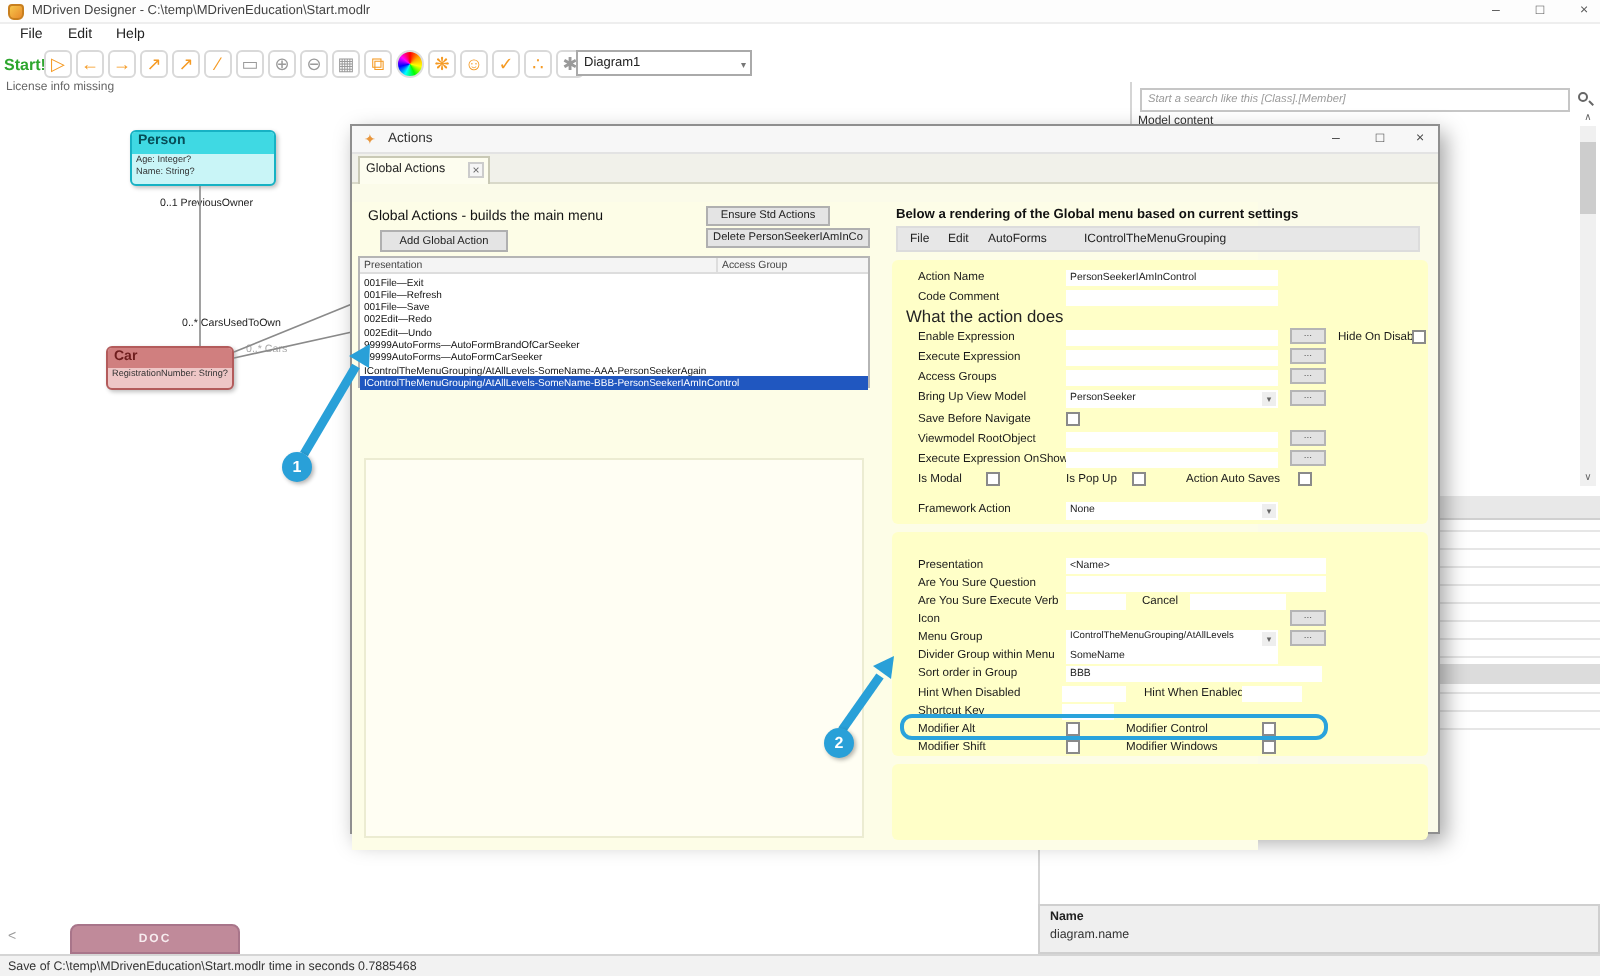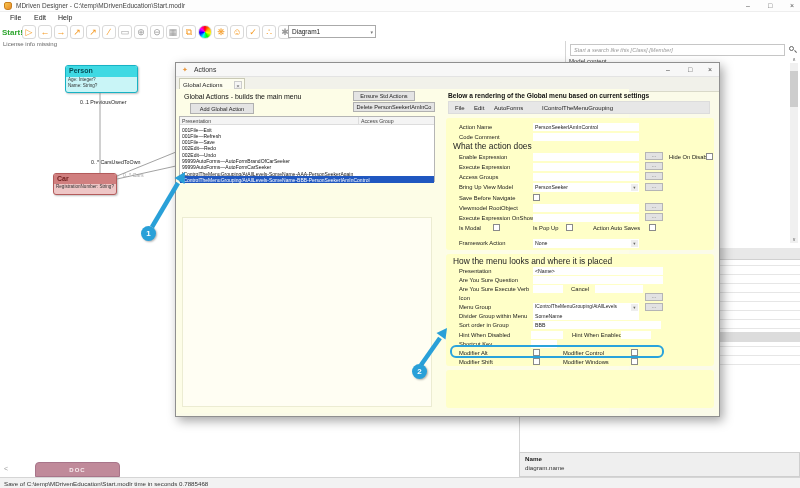--- a/index.html
+++ b/index.html
@@ -74,21 +74,21 @@
   .dialog { left:175px; top:62px; width:545px; height:355px; background:#fbfbe9; border:1px solid #8f8f8f;
             box-shadow:3px 4px 10px rgba(0,0,0,.35); z-index:10; }
   .dlg-title { position:absolute; left:0; top:0; width:543px; height:14px; background:#f7f7f7; border-bottom:1px solid #e3e3e3; }
   .dlg-title .t { position:absolute; left:18px; top:3px; font-size:6.8px; color:#333; }
   .dlg-ico { position:absolute; left:6px; top:3px; font-size:7px; color:#e8963d; }
   .dlg-btn { position:absolute; top:1px; width:20px; height:12px; font-size:7px; color:#444; text-align:center; line-height:12px; }
   .dlg-tabs { position:absolute; left:0; top:14px; width:543px; height:15px; background:#f1f1ea; border-bottom:1px solid #d9d9c9; }
   .dlg-tab { position:absolute; left:3px; top:1px; width:66px; height:14px; background:#fdfdef; border:1px solid #c9c9b5; border-bottom:none;
              font-size:6.2px; color:#222; padding:2px 3px; }
   .dlg-tab .x { position:absolute; right:2px; top:2px; width:8px; height:8px; font-size:6px; color:#666; text-align:center; line-height:8px; border:1px solid #ccc; background:#f5f5f5; }
-  .dlg-body { position:absolute; left:0; top:26px; width:453px; height:324px; background:#fdfde7; }
+  .dlg-body { position:absolute; left:0; top:38px; width:453px; height:324px; background:#fdfde7; }
 
   .hgroup { font-size:7px; color:#111; }
   .winbtn2 { background:#e4e4e4; border:1px solid #b0b0b0; font-size:5.6px; color:#222; text-align:center; overflow:hidden; white-space:nowrap; }
   .listbox { position:absolute; left:3px; top:54px; width:256px; height:65px; background:#fff; border:1px solid #b5b5b5; }
   .lb-head { position:absolute; left:0; top:0; height:8px; background:#f4f4f4; border-bottom:1px solid #ddd; font-size:5.2px; color:#444; padding:1px 2px; }
   .li { position:absolute; left:0; width:254px; height:6.3px; font-size:5px; color:#111; padding:0.6px 2px; white-space:nowrap; overflow:hidden; }
   .li.sel { background:#2057c0; color:#fff; }
   .leftpane { position:absolute; left:6px; top:128px; width:250px; height:190px; background:#fffef3; border:1px solid #ececd2; }
 
   .r-head { position:absolute; font-size:6.6px; font-weight:bold; color:#111; }
@@ -294,21 +294,20 @@
       <div class="cb" style="left:390px; top:135px;"></div>
       <span class="flabel" style="left:417px; top:136px;">Action Auto Saves</span>
       <div class="cb" style="left:473px; top:135px;"></div>
       <span class="flabel" style="left:283px; top:151px;">Framework Action</span>
       <div class="fcombo" style="left:357px; top:150px; width:106px;">
         <span>None</span>
         <span class="dd">▾</span>
       </div>
 
       <div class="ypanel" style="left:270px; top:165px; width:268px; height:112px;"></div>
-      <span class="fheading" style="left:277px; top:167px;">How the menu looks and where it is placed</span>
       <span class="flabel" style="left:283px; top:179px;">Presentation</span>
       <div class="finput" style="left:357px; top:178px; width:130px;">&lt;Name&gt;</div>
       <span class="flabel" style="left:283px; top:188px;">Are You Sure Question</span>
       <div class="finput" style="left:357px; top:187px; width:130px;"></div>
       <span class="flabel" style="left:283px; top:197px;">Are You Sure Execute Verb</span>
       <div class="finput" style="left:357px; top:196px; width:30px;"></div>
       <span class="flabel" style="left:395px; top:197px;">Cancel</span>
       <div class="finput" style="left:419px; top:196px; width:48px;"></div>
       <span class="flabel" style="left:283px; top:206px;">Icon</span>
       <div class="dots" style="left:469px; top:204px;">...</div>

